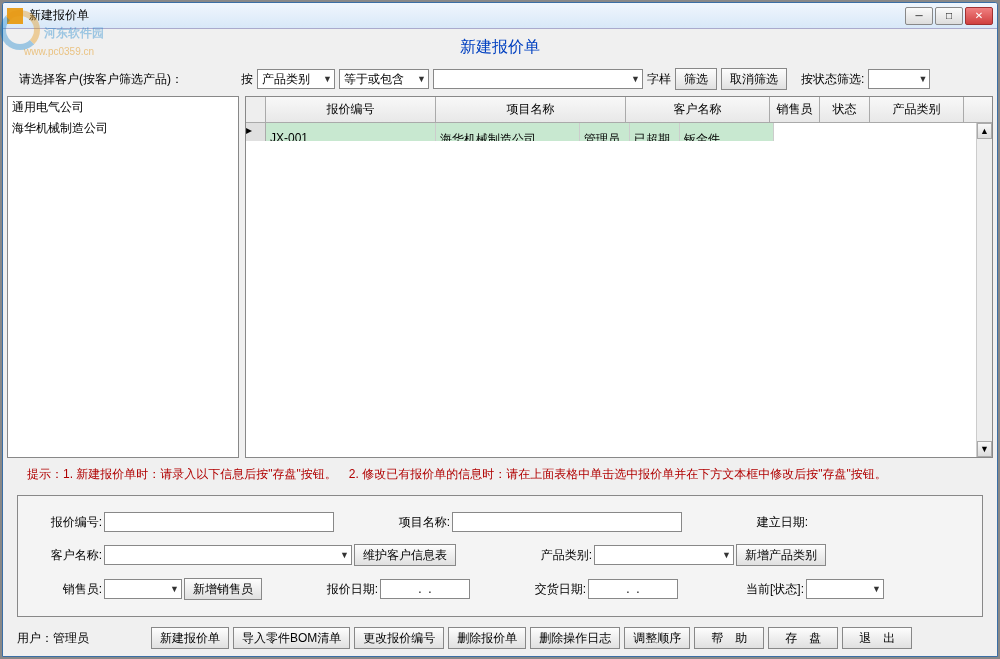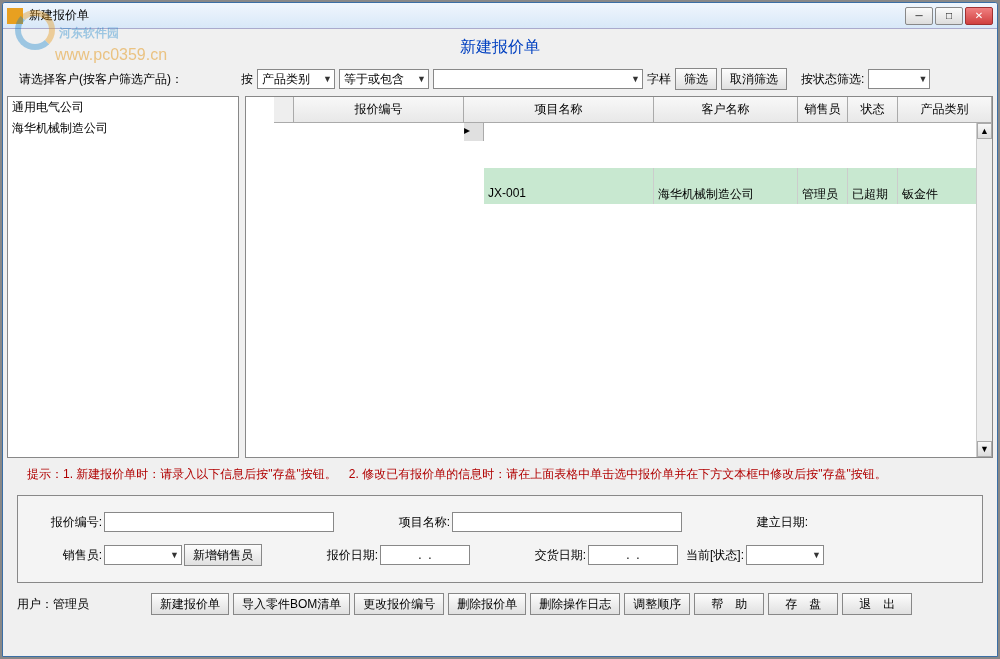--- a/index.html
+++ b/index.html
@@ -15,39 +15,39 @@
 .pagetitle { text-align: center; color: #0040c0; font-size: 16px; padding: 4px 0 8px 0; }
 .filterbar { display: flex; align-items: center; gap: 4px; padding: 2px 0 6px 0; }
 .sidebar-label { width: 230px; padding-left: 12px; }
 .dropdown { height: 20px; border: 1px solid #888; background: #fff; padding: 0 18px 0 4px; position: relative; display: inline-flex; align-items: center; }
 .dropdown::after { content: "▼"; position: absolute; right: 2px; font-size: 9px; color: #333; }
 .textfield { height: 20px; border: 1px solid #888; background: #fff; padding: 0 4px; }
 .btn { height: 22px; border: 1px solid #888; background: linear-gradient(#fdfdfd,#e0e0e0); padding: 0 8px; cursor: pointer; display: inline-flex; align-items: center; }
 .mainrow { display: flex; gap: 6px; height: 362px; }
 .listbox { width: 232px; border: 1px solid #888; background: #fff; overflow: auto; }
 .listbox .item { padding: 2px 4px; cursor: pointer; font-family: Liberation Mono, monospace; }
-.tablewrap { flex: 1; border: 1px solid #888; background: #fff; position: relative; display: flex; flex-direction: column; align-items: flex-end; }
+.tablewrap { flex: 1; border: 1px solid #888; background: #fff; position: relative; display: flex; flex-direction: column; }
 .thead { display: flex; background: linear-gradient(#f8f8f8,#e8e8e8); border-bottom: 1px solid #aaa; }
 .th { border-right: 1px solid #aaa; padding: 4px 6px; text-align: center; }
 .rowmark { width: 20px; background: #eee; border-right: 1px solid #aaa; }
 .trow { display: flex; height: 18px; }
-.td { border-right: 1px solid #ccc; padding: 18px 4px; overflow: hidden; white-space: nowrap; margin-top: 45px; }
+.td { border-right: 1px solid #ccc; padding: 8px 4px; overflow: hidden; white-space: nowrap; }
 .trow.sel .td { background: #c8e8d0; }
 .tbody { flex: 1; position: relative; }
 .scroll-v { position: absolute; right: 0; top: 0; bottom: 0; width: 16px; background: #eee; border-left: 1px solid #ccc; }
 .scroll-btn { height: 16px; background: linear-gradient(#f8f8f8,#ddd); border: 1px solid #aaa; display: flex; align-items: center; justify-content: center; font-size: 9px; }
 .hint { padding: 8px 20px; color: #b00000; }
 .form { border: 1px solid #888; background: #f4f4f4; padding: 10px 20px; margin: 4px 10px; }
 .formrow { display: flex; align-items: center; gap: 2px; padding: 6px 0; }
 .formrow label { min-width: 64px; text-align: right; }
 .footer { display: flex; align-items: center; gap: 4px; padding: 6px 10px 2px 10px; }
 .footer .userlabel { width: 130px; }
-.watermark { position: absolute; top: 10px; left: 15px; font-size: 26px; font-weight: bold; color: rgba(0,120,200,0.35); font-family: "Microsoft YaHei", sans-serif; pointer-events: none; z-index: 100; }
+.watermark { position: absolute; top: 10px; left: 0px; font-size: 26px; font-weight: bold; color: rgba(0,120,200,0.35); font-family: "Microsoft YaHei", sans-serif; pointer-events: none; z-index: 100; }
 .watermark .wmlogo { display:inline-block; width:40px; height:40px; border:6px solid rgba(0,120,200,0.35); border-top-color: rgba(230,150,20,0.4); border-right-color: rgba(230,150,20,0.4); border-radius: 50%; vertical-align: middle; margin-right: 4px; }
-.watermark .sub { display:block; font-size: 16px; font-weight: normal; color: rgba(230,150,20,0.5); margin-left: 40px; margin-top:-4px;}
+.watermark .sub { display:block; font-size: 10px; font-weight: normal; color: rgba(230,150,20,0.5); margin-left: 24px; margin-top:-4px;}
 .col-quote{width:170px}.col-project{width:190px}.col-customer{width:144px}.col-sales{width:50px}.col-status{width:50px}.col-category{width:94px}
 </style>
 </head>
 <body>
 
 <div class="window">
   <div class="titlebar">
     <span class="icon"></span>
     <span class="title">新建报价单</span>
     <div class="winbtns">
@@ -124,32 +124,48 @@
     <div class="form">
       <div class="formrow">
         <label>报价编号:</label>
         <input class="textfield" style="width: 230px;" value="">
         <label style="margin-left:50px">项目名称:</label>
         <input class="textfield" style="width: 230px;" value="">
         <label style="margin-left:60px">建立日期:</label>
         <span></span>
       </div>
       <div class="formrow">
+        <label>客户名称:</label>
+        <div class="dropdown" style="width:248px">
+            <span></span>
+          </div>
+        <div class="btn">
+            <span>维护客户信息表</span>
+          </div>
+        <label style="margin-left:70px">产品类别:</label>
+        <div class="dropdown" style="width:140px">
+            <span></span>
+          </div>
+        <div class="btn">
+            <span>新增产品类别</span>
+          </div>
+      </div>
+      <div class="formrow">
         <label>销售员:</label>
         <div class="dropdown" style="width:78px">
             <span></span>
           </div>
         <div class="btn">
             <span>新增销售员</span>
           </div>
         <label style="margin-left:50px">报价日期:</label>
         <input class="textfield" style="width: 90px; text-align: center;" value="  .  .  ">
         <label style="margin-left:50px">交货日期:</label>
         <input class="textfield" style="width: 90px; text-align: center;" value="  .  .  ">
-        <label style="">当前[状态]:</label>
+        <label style="margin-left:60px">当前[状态]:</label>
         <div class="dropdown" style="width:78px">
             <span></span>
           </div>
       </div>
     </div>
 
     <div class="footer">
       <div class="userlabel">
         <span>用户：</span><span>管理员</span>
       </div>

